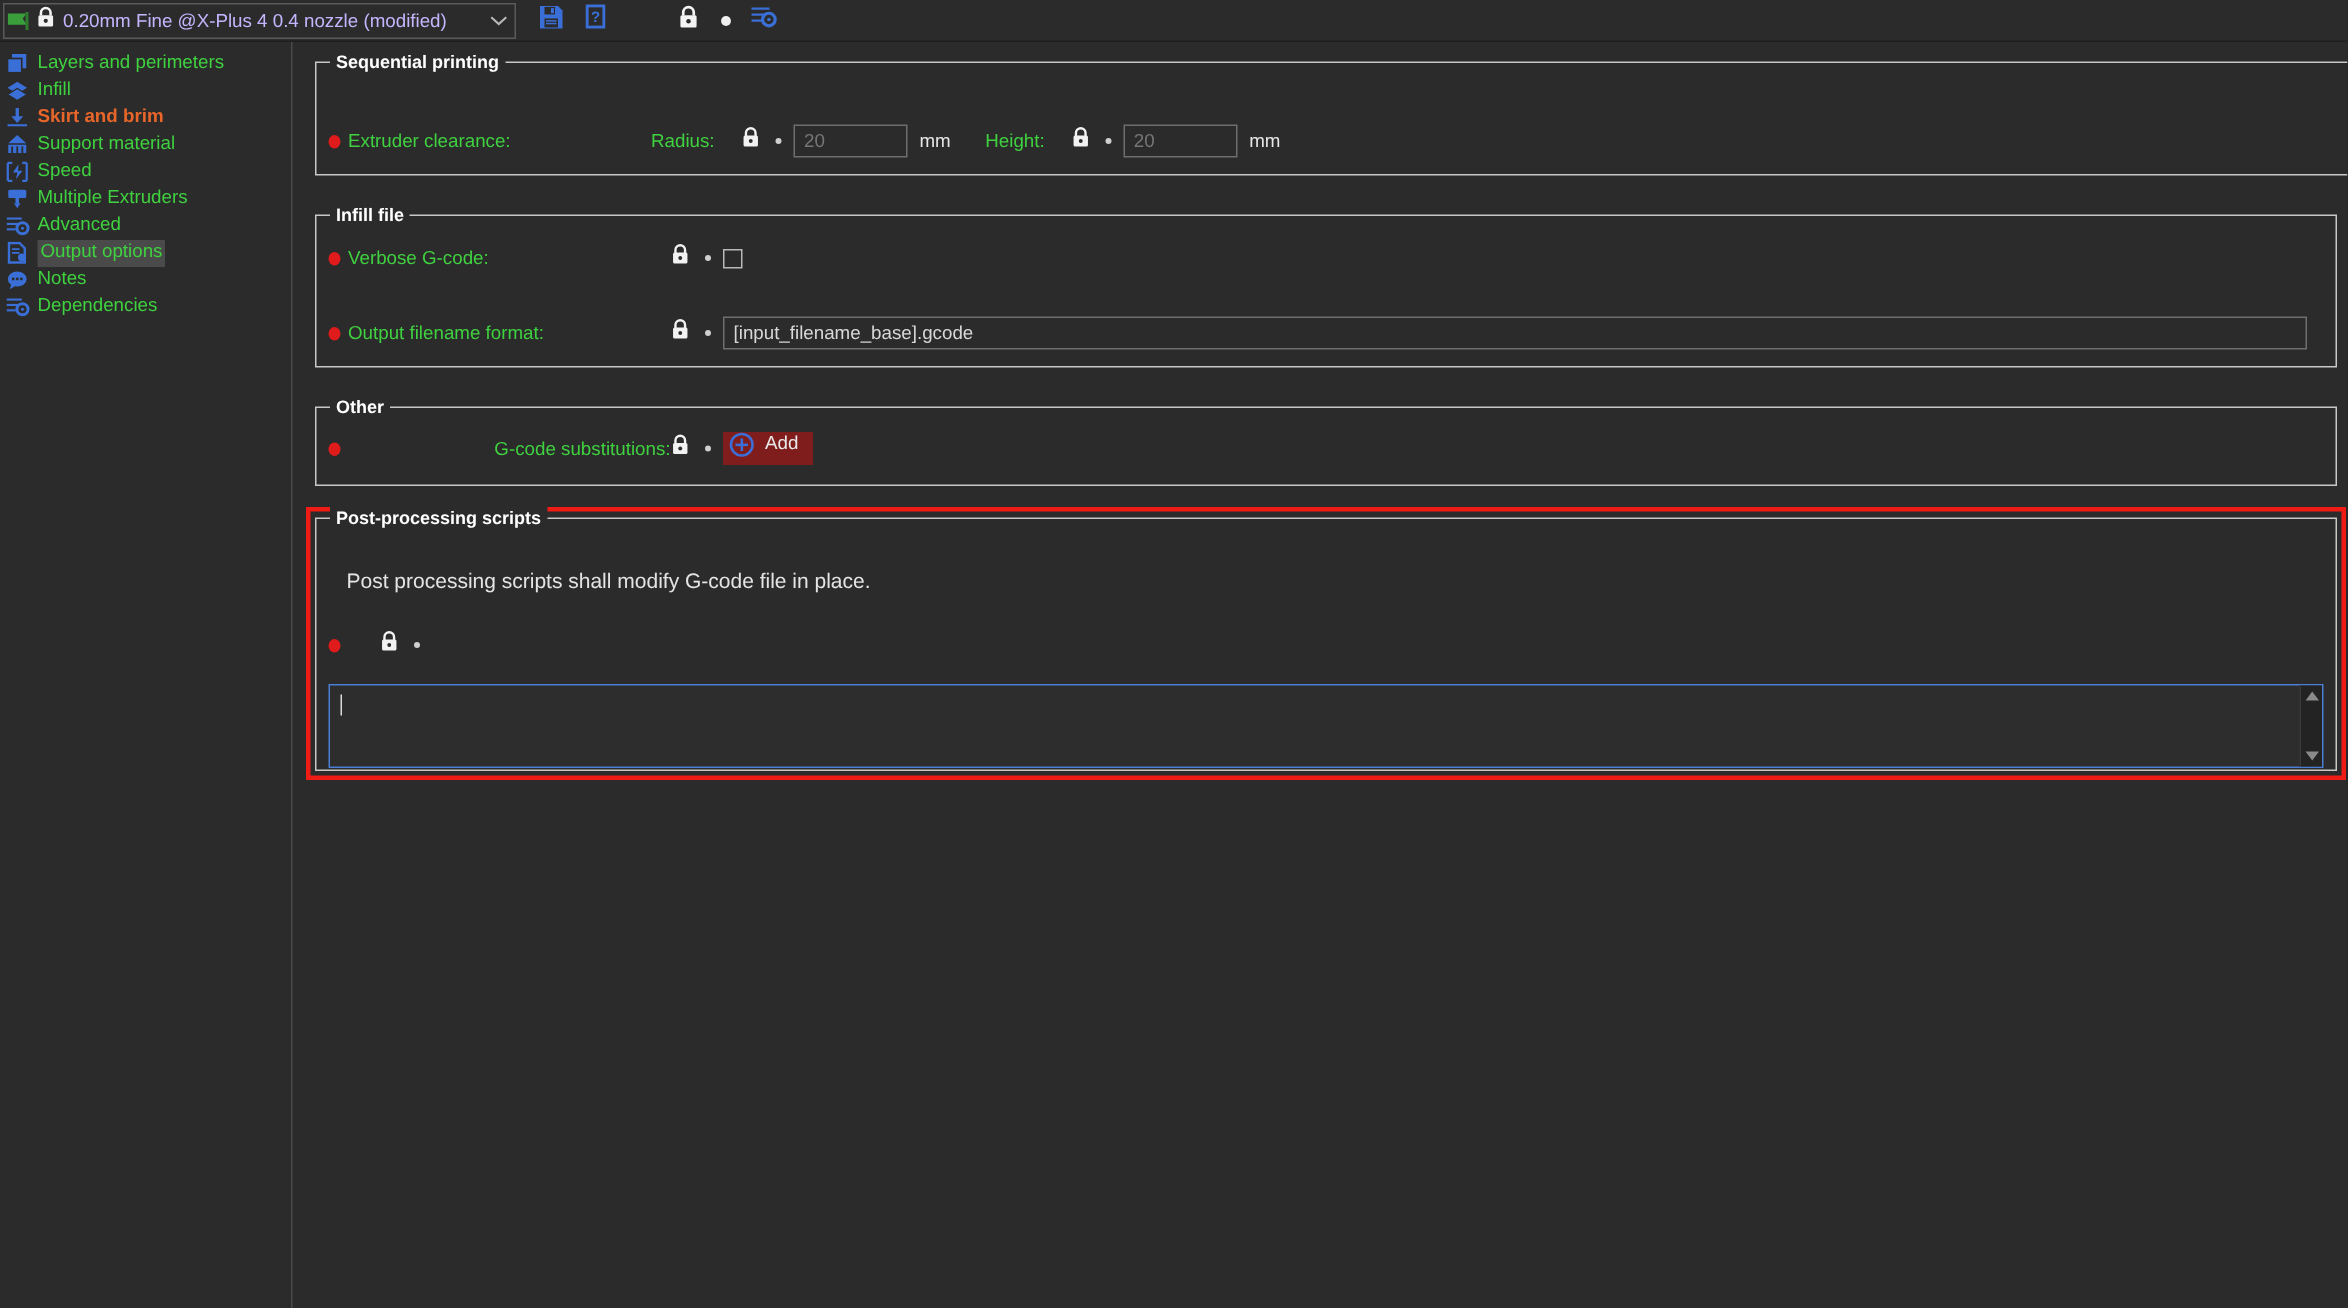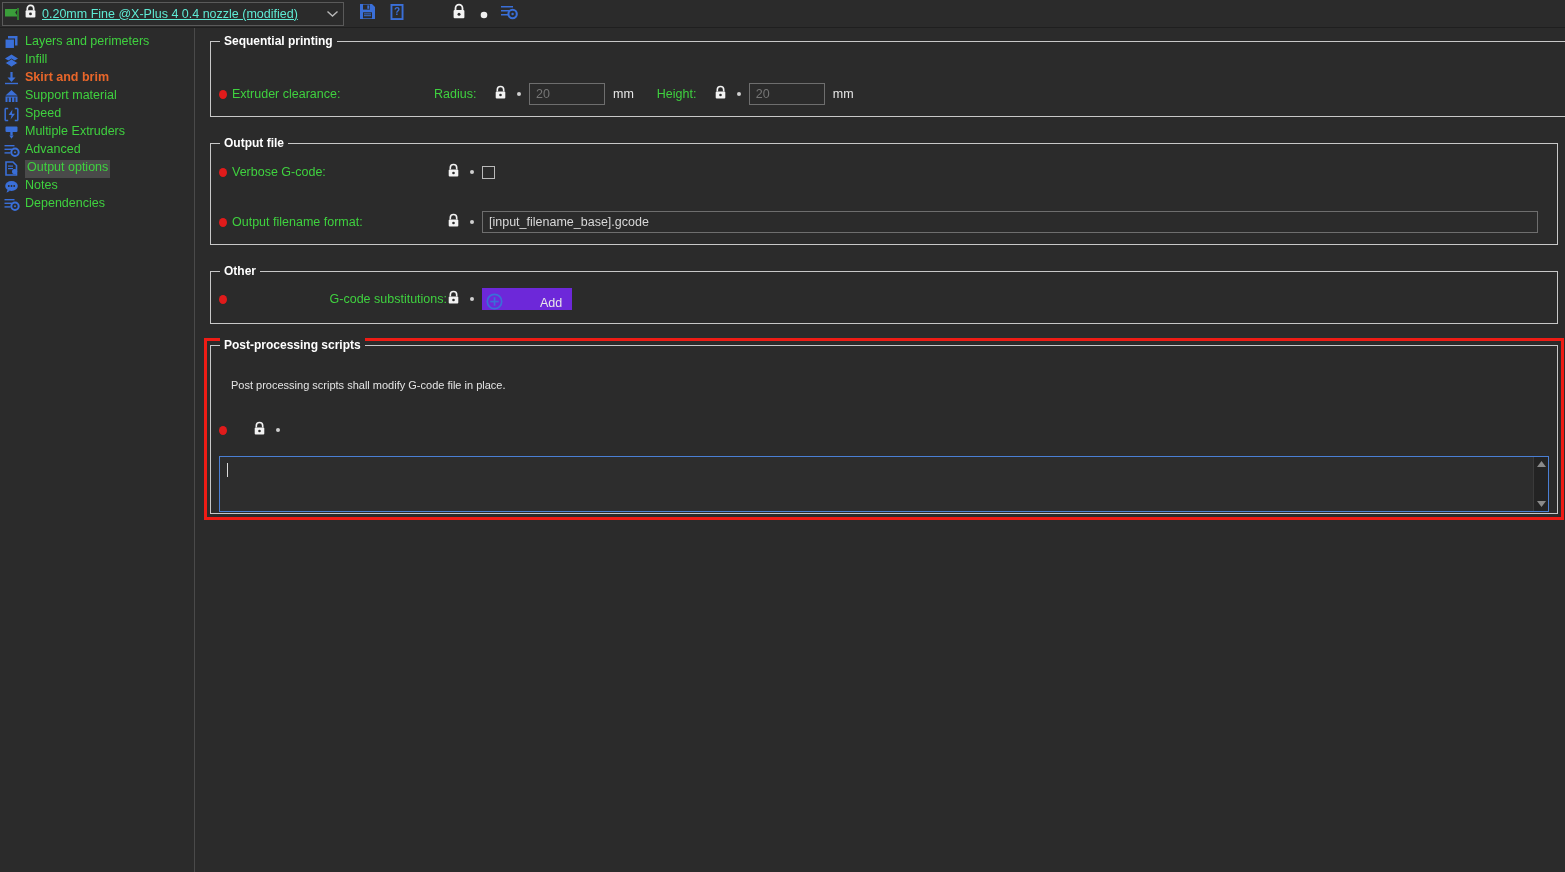--- a/index.html
+++ b/index.html
@@ -41,26 +41,25 @@
     clip-path: polygon(0 0, 100% 0, 78% 50%, 100% 100%, 0 100%);
   }
   .flag-icon .fpole {
     position: absolute; left: 12px; top: 1px;
     width: 2px; height: 12px;
     background: #2e7d2e;
   }
   .lock-glyph { flex: 0 0 auto; }
   .profile-name {
     flex: 1 1 auto;
-    color: #5eead4;
+    color: #c4b5fd;
     font-size: 12.5px;
     white-space: nowrap;
     overflow: hidden;
     margin-left: 5px;
-    text-decoration: underline;
   }
   .combo-caret {
     flex: 0 0 auto; width: 18px; height: 22px;
     display: flex; align-items: center; justify-content: center;
   }
   .combo-caret svg { display: block; }
 
   .tb-btn {
     width: 30px; height: 26px;
     display: flex; align-items: center; justify-content: center;
@@ -195,41 +194,40 @@
     font-size: 12.5px;
   }
   .select .caret {
     position: absolute; right: 6px; top: 0;
     height: 100%;
     display: flex; align-items: center;
   }
 
   .addbtn {
     height: 22px;
-    background: #6d28d9;
+    background: #7f1d1d;
     border: none;
-    display: flex; align-items: flex-end;
+    display: flex; align-items: flex-start;
     padding: 0 10px 0 4px;
     color: #e8e8e8;
     font-size: 12.5px;
     font-family: "Liberation Sans", sans-serif;
-    gap: 30px;
   }
   .addbtn .plusico { margin-right: 7px; display: flex; }
 
   
   .attn {
     position: absolute;
     border: 3px solid #ee1c15;
   }
 
   .info-text {
     position: absolute;
     color: #e4e4e4;
-    font-size: 11px;
+    font-size: 14px;
   }
 
   .scriptbox {
     position: absolute;
     background: #2d2d2d;
     border: 1px solid #4a7fd4;
     display: flex;
   }
   .scriptbox .area {
     flex: 1 1 auto;
@@ -489,21 +487,21 @@
           </svg>
         </span>
         <span class="dot"></span>
       </span>
       <input class="txtinput placeholder" type="text" style="width: 76px;" readonly="" placeholder="20">
       <span class="unit">mm</span>
     </div>
   </div>
 
   <div class="groupbox" style="left:14px; top:115px; width:1348px; height:102px;">
-    <div class="group-title">Output file</div>
+    <div class="group-title">Infill file</div>
 
     <div class="row" style="left:8px; top:17px;">
       <span class="opt-label" style="width:228px;">
         <span class="bullet red"></span>
         <span>Verbose G-code:</span>
       </span>
       <span class="lockdot">
         <span>
           <svg width="13" height="15" viewBox="0 0 13 15">
             <path d="M3.3 6.6V4.7a3.2 3.2 0 0 1 6.4 0v1.9" fill="none" stroke="#f2f2f2" stroke-width="1.6"></path>

